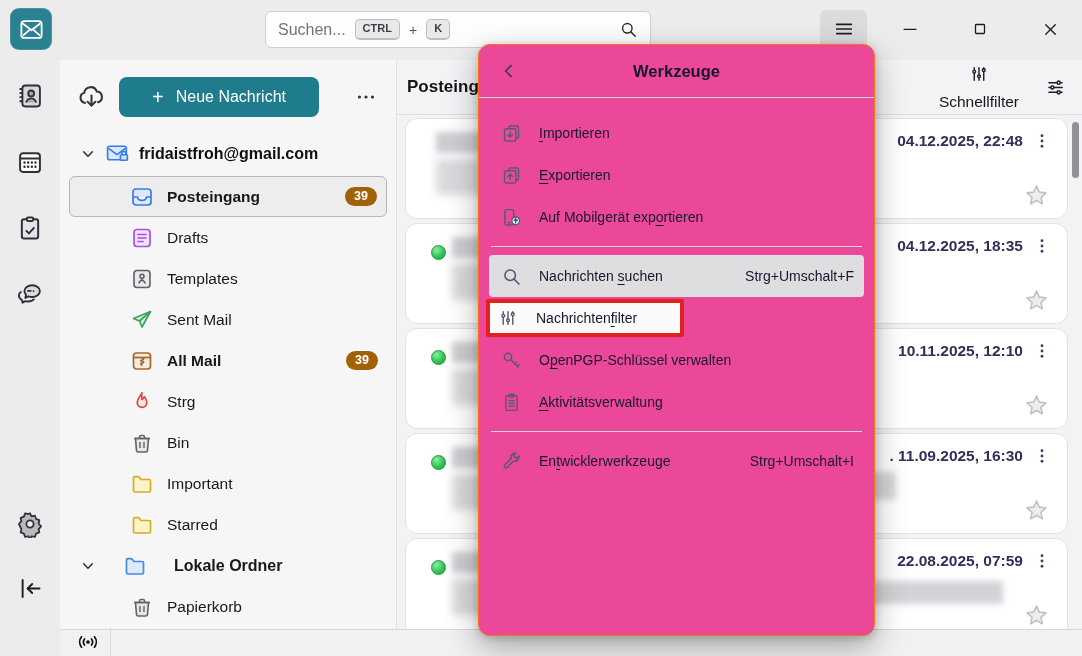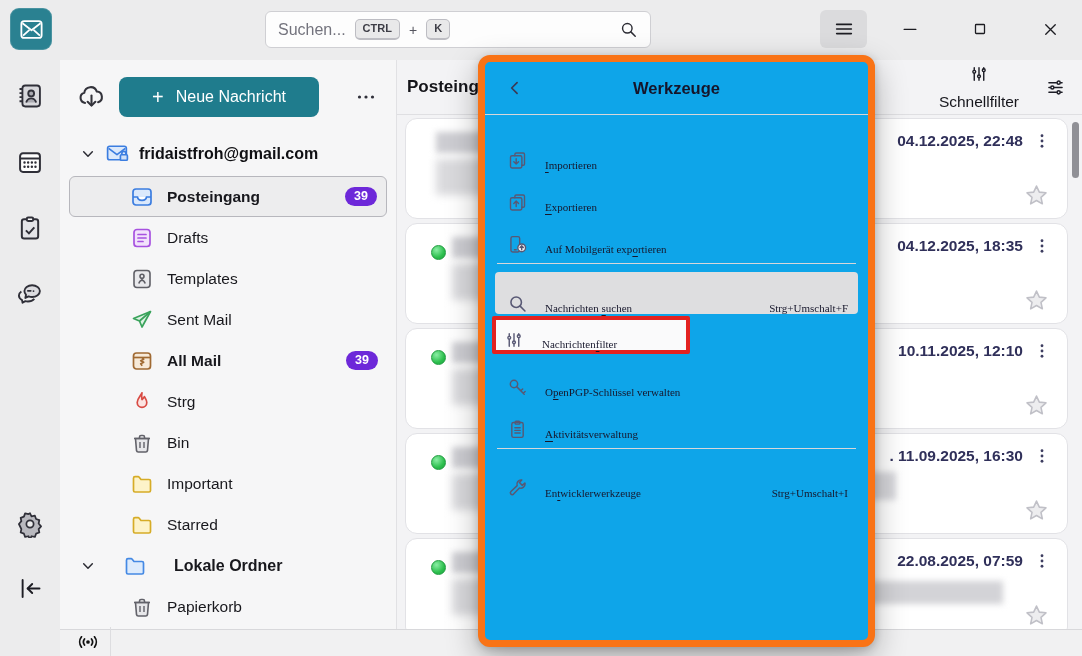--- a/index.html
+++ b/index.html
@@ -36,21 +36,21 @@
   .new-msg-plus{font-size:20px;font-weight:400;line-height:1;}
   .fp-kebab{margin-left:auto;margin-right:6px;color:#30303a;}
   .account-row{display:flex;align-items:center;gap:9px;padding:4px 8px 4px 20px;margin:6px 0;
     font-weight:bold;font-size:16px;color:#101014;}
   .acct-chevron{display:flex;color:#2c2c34;}
   .folder-row{display:flex;align-items:center;height:41px;padding-left:70px;gap:13px;font-size:15.5px;color:#18181d;
     box-sizing:border-box;}
   .folder-row .f-icon{display:flex;flex:none;}
   .folder-row.bold{font-weight:bold;}
   .folder-row.selected{background:#ededee;border:1px solid #b7b7bd;border-radius:6px;margin:0 9px;padding-left:60px;}
-  .badge{margin-left:auto;margin-right:18px;background:#6d28d9;color:#fff;border-radius:11px;font-size:12.5px;
+  .badge{margin-left:auto;margin-right:18px;background:#a16207;color:#fff;border-radius:11px;font-size:12.5px;
     font-weight:bold;padding:3px 9px;line-height:1;}
   .folder-row.selected .badge{margin-right:9px;}
   .folder-row.top-level{padding-left:20px;gap:27px;font-size:16px;}
   
   .status-bar{position:absolute;left:60px;right:0;bottom:0;height:26px;background:#f1f1f2;border-top:1px solid #d8d8db;}
   .status-net{position:absolute;left:6px;top:-3px;width:44px;height:30px;display:flex;align-items:center;
     justify-content:center;color:#111;border-right:1px solid #dddde0;}
   
   .message-list{position:absolute;left:397px;top:60px;right:0;bottom:26px;background:#f3f3f5;}
   .ml-header{height:55px;border-bottom:1px solid #dfdfe2;display:flex;align-items:center;padding:0 16px 0 10px;box-sizing:border-box;}
@@ -66,28 +66,28 @@
   .blur-b{position:absolute;left:46px;top:40px;width:58px;height:36px;background:#dadadd;filter:blur(4px);}
   .card.read .blur-a{left:30px;}
   .card.read .blur-b{left:30px;}
   .card:nth-child(4)::after{content:"";position:absolute;left:462px;top:38px;width:28px;height:28px;background:#d6d6da;filter:blur(3px);}
   .card:nth-child(5)::after{content:"";position:absolute;right:64px;top:42px;width:468px;height:23px;background:#d3d3d7;filter:blur(3px);}
   .m-date{position:absolute;top:13px;right:44px;font-size:15.5px;font-weight:bold;color:#30305a;white-space:nowrap;}
   .m-kebab{position:absolute;top:13px;right:16px;color:#3d3d60;display:flex;}
   .m-star{position:absolute;bottom:9px;right:17px;display:flex;}
   .scroll-thumb{position:absolute;right:3px;top:62px;width:7px;height:56px;background:#909096;border-radius:4px;}
   
-  .popup{position:absolute;left:478px;top:55px;width:397px;height:592px;background:#0ea5e9;border:7px solid #f97316;
+  .popup{position:absolute;left:478px;top:44px;width:397px;height:592px;background:#ec4899;border:1px solid #f97316;
     border-radius:12px;box-shadow:0 12px 32px rgba(0,0,0,.30),0 2px 8px rgba(0,0,0,.18);z-index:50;box-sizing:border-box;}
   .popup-header{height:52px;position:relative;display:flex;align-items:center;justify-content:center;border-bottom:1px solid #d7d7da;}
   .back-btn{position:absolute;left:16px;top:12px;width:28px;height:28px;display:flex;align-items:center;justify-content:center;color:#3a3a55;}
   .popup-title{font-size:16.5px;font-weight:bold;color:#15152a;}
   .popup-body{padding:14px 10px 0;}
-  .menu-item{display:flex;align-items:flex-end;gap:16px;height:42px;padding:0 10px 0 12px;border-radius:4px;
-    font-size:11px;color:#17172c;box-sizing:border-box;font-family:Liberation Serif, serif;}
+  .menu-item{display:flex;align-items:center;gap:16px;height:42px;padding:0 10px 0 12px;border-radius:4px;
+    font-size:14px;color:#17172c;box-sizing:border-box;}
   .mi-icon{width:22px;flex:none;display:flex;color:#585874;}
   .mi-label u{text-underline-offset:3px;}
   .mi-shortcut{margin-left:auto;white-space:nowrap;color:#17172c;}
   .menu-item.hover{background:#dedee0;}
   .menu-sep{height:1px;background:#d7d7da;margin:8px 2px;}
   .menu-item.red-box{border:4px solid #e32220;border-radius:2px;height:38px;width:198px;padding:0 6px 0 8px;
     margin:2px 0 2px -3px;background:#fafafb;}
   svg{display:block;}
 </style>
 </head>

